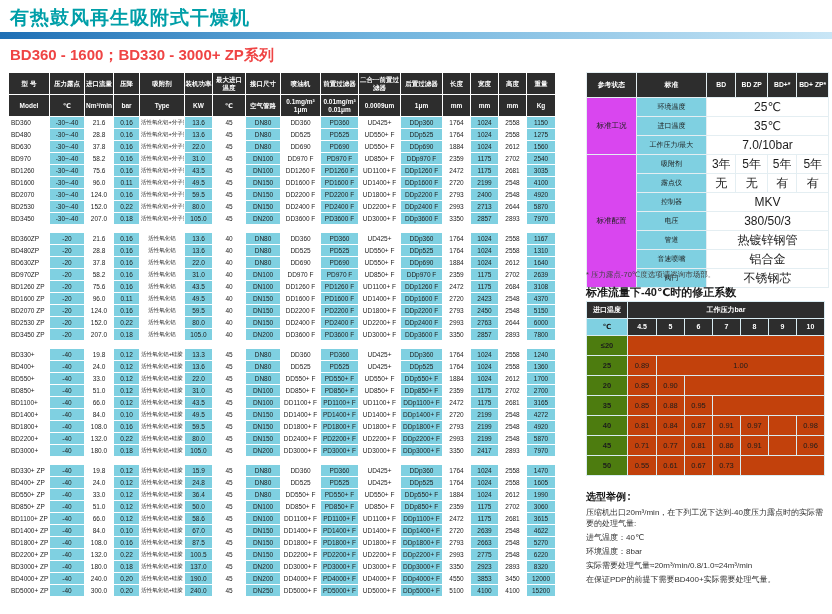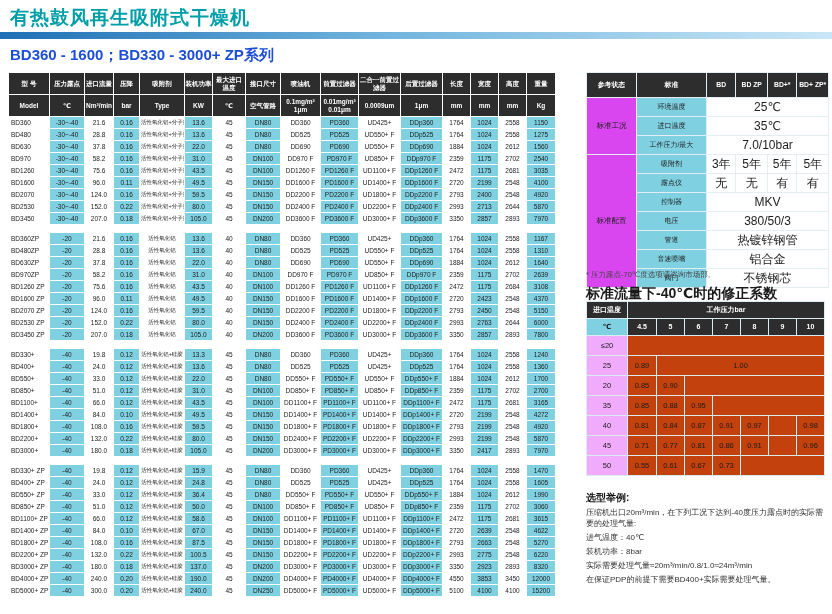--- a/index.html
+++ b/index.html
@@ -3,21 +3,21 @@
 <meta charset="utf-8">
 <style>
   html,body{margin:0;padding:0}
   body{
     width:832px;height:614px;position:relative;overflow:hidden;background:#fff;
     font-family:"Liberation Sans","DejaVu Sans",sans-serif;color:#1c1c1c;
   }
   .title{position:absolute;left:10px;top:5px;font-size:19px;font-weight:bold;color:#009fa8;letter-spacing:1px;}
   .bar{position:absolute;left:0;top:32px;width:832px;height:7px;
        background:linear-gradient(90deg,#1e6fb5 0%,#6fb3dd 45%,#c9e6f6 100%);}
-  .subtitle{position:absolute;left:10px;top:46px;font-size:15px;font-weight:bold;color:#1d4ed8;}
+  .subtitle{position:absolute;left:10px;top:46px;font-size:15px;font-weight:bold;color:#ef4444;}
 
   table{border-collapse:separate;border-spacing:1px;table-layout:fixed;}
   th,td{overflow:hidden;white-space:nowrap;text-align:center;vertical-align:middle;}
 
   
   #spec{position:absolute;left:8px;top:72px;width:548px;background:#fff;}
   #spec th{background:#2d2d2d;color:#fff;font-size:6.5px;font-weight:bold;padding:1px 0;line-height:1.2;white-space:normal;height:19px;}
   #spec td{font-size:6.5px;height:11px;line-height:11px;padding:0 1px;background:#fff;}
   #spec td.blue{background:#7fd0e1;}
   #spec td.ads{font-size:5.5px;}
@@ -26,32 +26,32 @@
 
   
   #ref{position:absolute;left:586px;top:72px;width:243px;background:#e4eef2;}
   #ref th{background:#2d2d2d;color:#fff;font-size:6.8px;font-weight:bold;height:22px;white-space:normal;line-height:1.2;}
   #ref td{height:16px;line-height:16px;font-size:12px;}
   #ref td.grp{background:#d946ef;font-size:7.5px;color:#222;}
   #ref td.lbl{background:#7fd0e1;font-size:7px;}
   #ref td.val{background:#fff;}
 
   .footnote{position:absolute;left:586px;top:270px;font-size:7.5px;color:#444;}
-  .corr-title{position:absolute;left:586px;top:285px;font-size:14px;font-weight:bold;color:#1a1a1a;}
+  .corr-title{position:absolute;left:586px;top:285px;font-size:11px;font-weight:bold;color:#1a1a1a;}
 
   
   #corr{position:absolute;left:586px;top:301px;width:239px;background:#d9ecf2;}
   #corr th{background:#2d2d2d;color:#fff;font-size:7px;font-weight:bold;height:14px;line-height:14px;}
   #corr th.unit{background:#7fd0e1;color:#1c1c1c;}
   #corr td{height:17px;line-height:17px;font-size:7.5px;background:#c2410c;}
-  #corr td.temp{background:#f0abfc;font-weight:normal;}
+  #corr td.temp{background:#4d7c0f;font-weight:bold;}
 
   
   #example{position:absolute;left:586px;top:492px;width:244px;}
-  #example .ex-title{font-size:10px;font-weight:bold;color:#111;margin:0 0 4px 0;}
+  #example .ex-title{font-size:10px;font-weight:bold;color:#111;margin:0 0 4px 0;font-family:Liberation Mono, monospace;}
   #example p{font-size:8px;color:#333;margin:0 0 3px 0;line-height:11px;white-space:normal;}
 </style>
 </head>
 <body>
 
 <div class="title">有热鼓风再生吸附式干燥机</div>
 <div class="bar"></div>
 <div class="subtitle">BD360 - 1600；BD330 - 3000+ ZP系列</div>
 
 <table id="spec">
@@ -965,16 +965,16 @@
         <td colspan="1">0.73</td>
         <td colspan="3"></td>
       </tr>
     </tbody>
   </table>
 
 <div id="example">
   <p class="ex-title">选型举例:</p>
 <p>压缩机出口20m³/min，在下列工况下达到-40度压力露点时的实际需要的处理气量:</p>
     <p>进气温度：40℃</p>
-    <p>装机功率：8bar</p>
+    <p>环境温度：8bar</p>
     <p>实际需要处理气量≈20m³/min/0.8/1.0≈24m³/min</p>
     <p>在保证PDP的前提下需要BD400+实际需要处理气量。</p>
   </div>
 
 </body></html>

